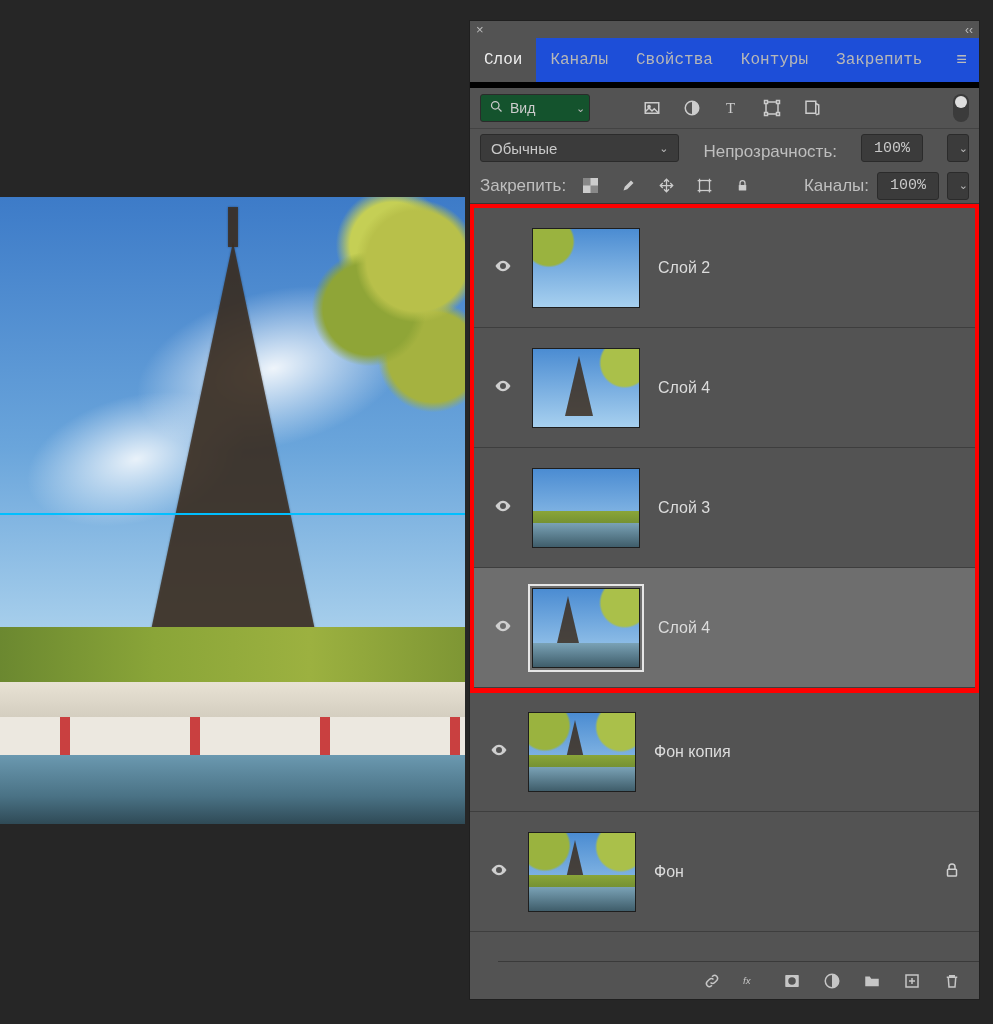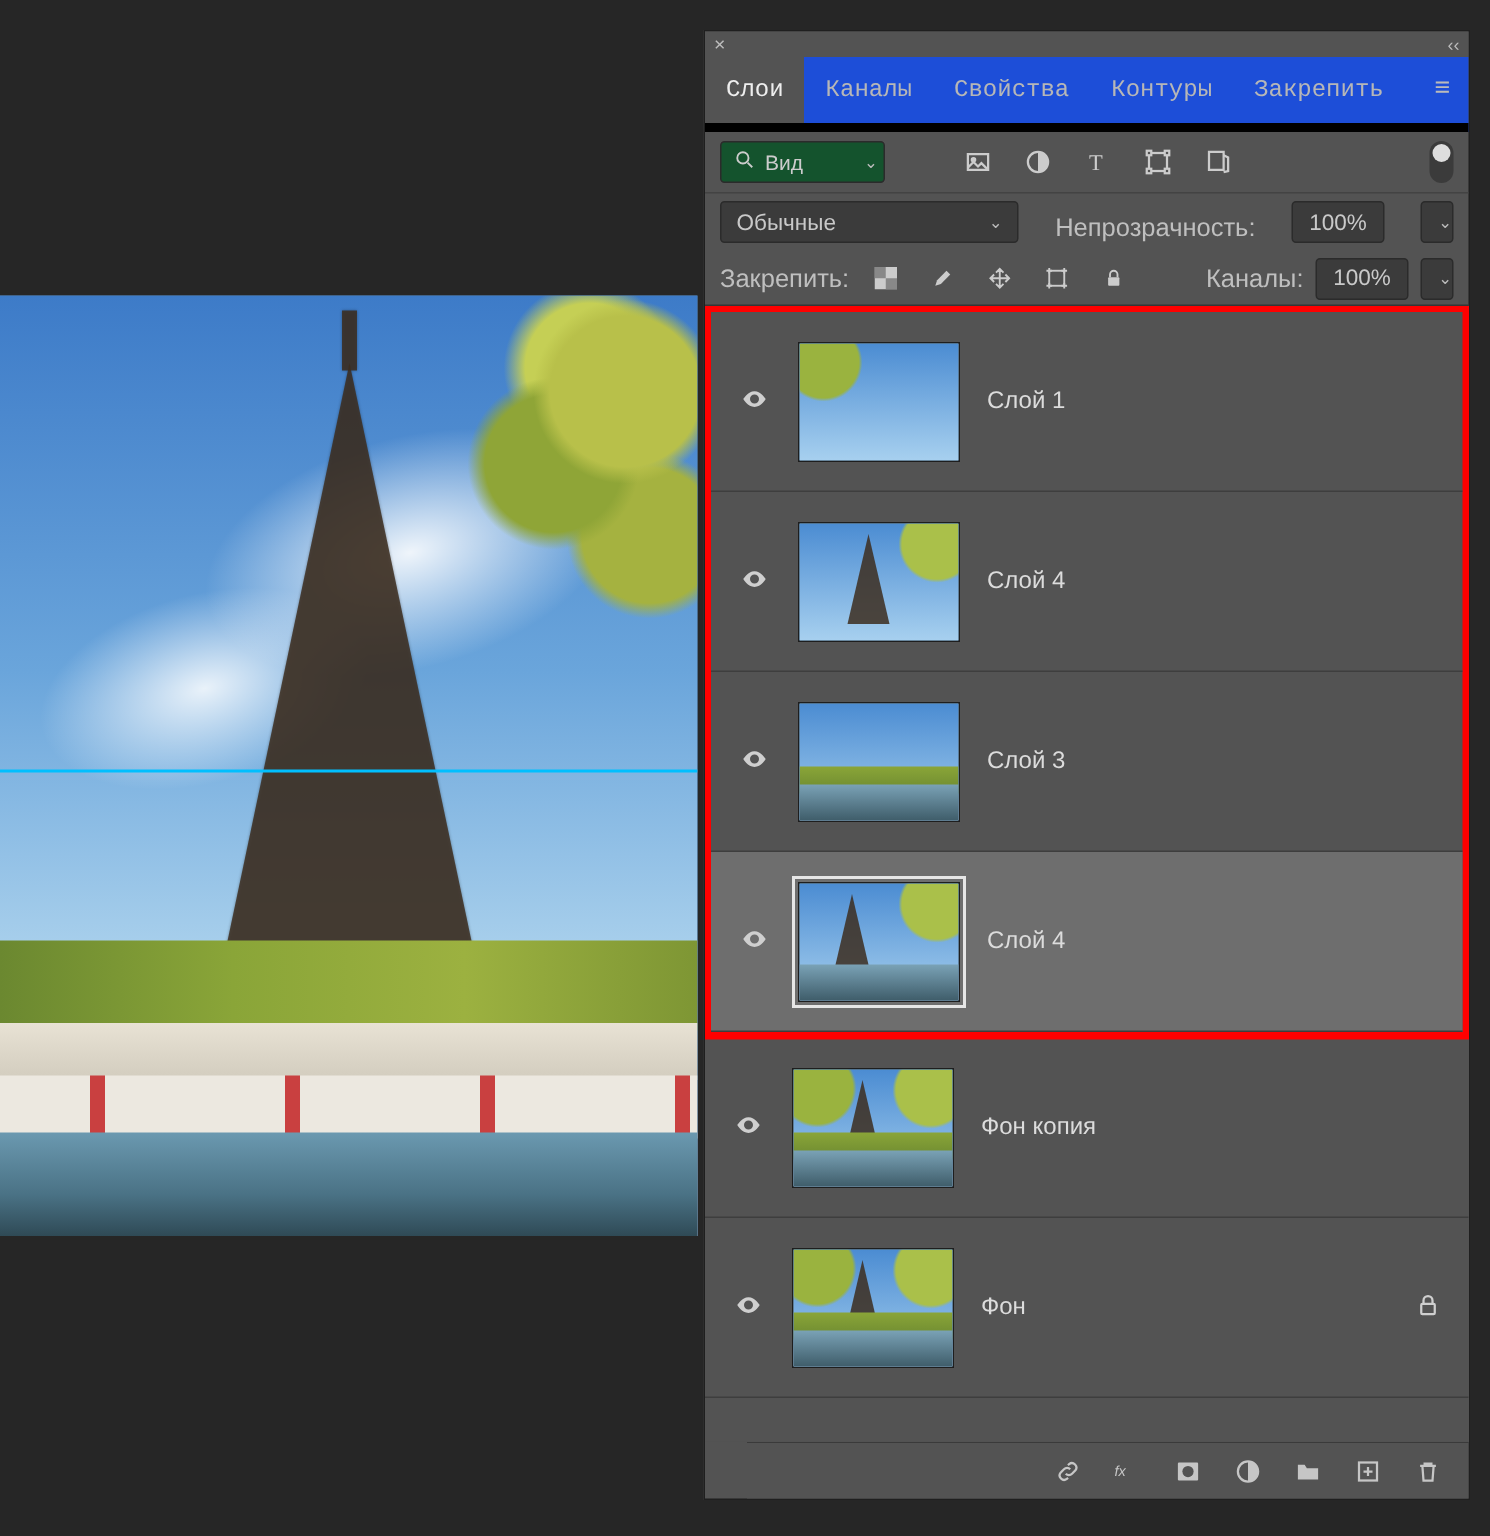--- a/index.html
+++ b/index.html
@@ -118,21 +118,21 @@
     display:flex; align-items:flex-end; height:40px; padding:6px 10px; gap:24px;
     border-top:1px solid #434343;
   }
   .blend-select {
     display:flex; align-items:center; background:#3b3b3b; border:1px solid #2b2b2b;
     border-radius:3px; height:28px; padding:0 10px; flex:1; gap:6px;
   }
   .label-small { font-size:17px; color:#bfbfbf; }
   .pct-box {
     display:flex; align-items:center; background:#3b3b3b; border:1px solid #2b2b2b;
-    border-radius:3px; height:28px; width:62px; padding:0 6px; justify-content:center;
+    border-radius:3px; height:28px; width:62px; padding:0 6px; justify-content:center;font-family:Liberation Mono, monospace;
   }
   .dd-btn { width:22px; height:28px; display:flex; align-items:center; justify-content:center;
     border:1px solid #2b2b2b; background:#3b3b3b; border-radius:3px; }
 
   .lock-row {
     display:flex; align-items:center; height:36px; padding:4px 10px; gap:12px;
     border-bottom:1px solid #353535;
   }
   .lock-icons { display:flex; gap:14px; align-items:center; }
   .fill-wrap { margin-left:auto; display:flex; align-items:center; gap:8px; }
@@ -326,21 +326,21 @@
       <div class="layer">
         <span class="vis-eye">
           <svg viewBox="0 0 24 24" fill="#cfcfcf">
               <path d="M12 5C6 5 2 12 2 12s4 7 10 7 10-7 10-7-4-7-10-7zm0 11a4 4 0 110-8 4 4 0 010 8z"></path>
             </svg>
         </span>
         <div class="thumb">
           <div class="tsky"></div>
             <div class="ttree-tl"></div>
         </div>
-        <span class="layer-name">Слой 1</span>
+        <span class="layer-name">Слой 2</span>
       </div>
       <div class="layer">
         <span class="vis-eye">
           <svg viewBox="0 0 24 24" fill="#cfcfcf">
               <path d="M12 5C6 5 2 12 2 12s4 7 10 7 10-7 10-7-4-7-10-7zm0 11a4 4 0 110-8 4 4 0 010 8z"></path>
             </svg>
         </span>
         <div class="thumb">
           <div class="tsky"></div>
             <div class="ttower"></div>

